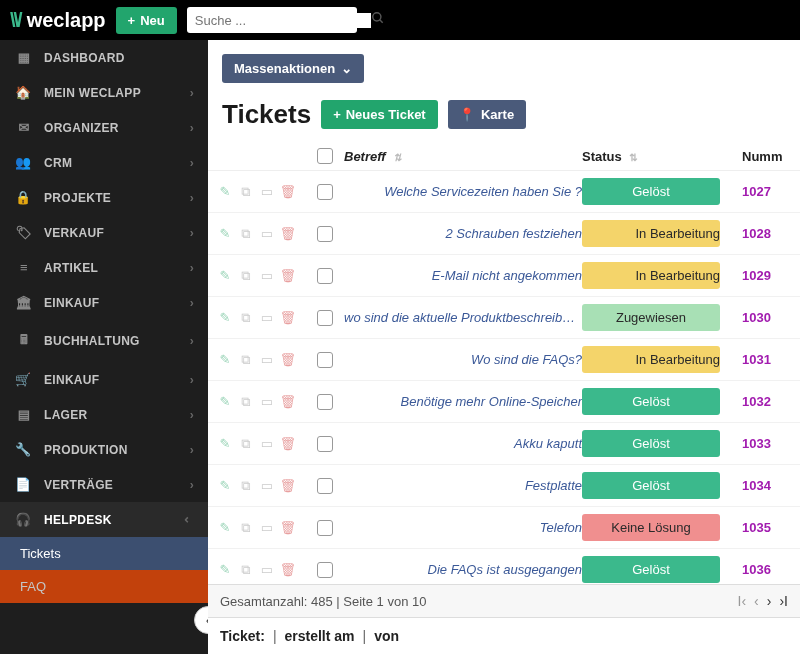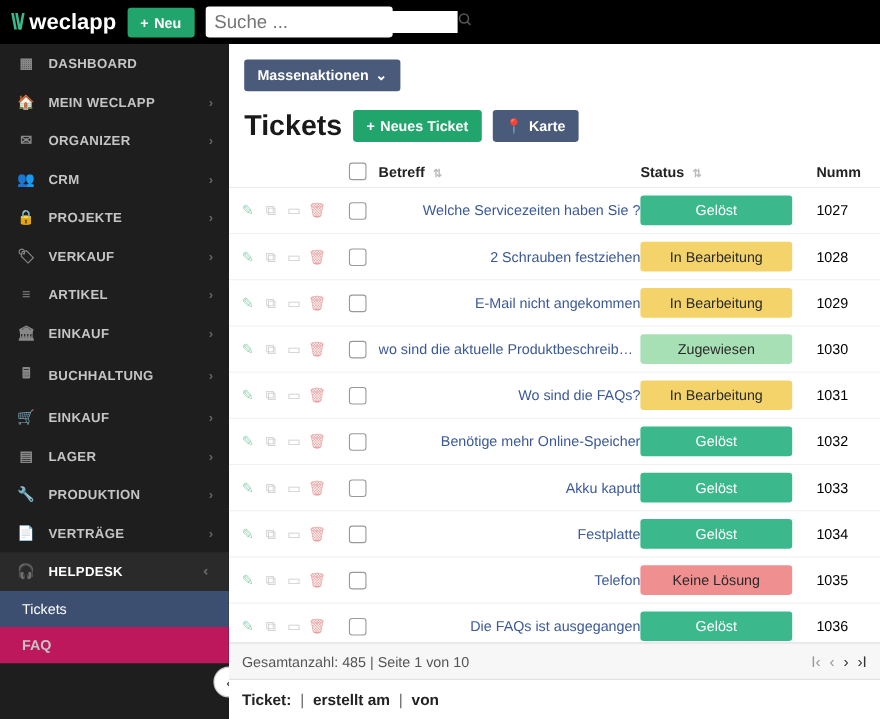--- a/index.html
+++ b/index.html
@@ -4,71 +4,71 @@
 <style>
 * { box-sizing: border-box; margin: 0; padding: 0; }
 html, body { width: 800px; height: 654px; font-family: -apple-system, BlinkMacSystemFont, "Segoe UI", Arial, sans-serif; overflow: hidden; background: #fff; }
 
 
 .topbar { height: 40px; background: #000; display: flex; align-items: center; padding: 0 10px; gap: 10px; }
 .logo { display: flex; align-items: center; gap: 6px; color: #fff; font-weight: 700; font-size: 20px; }
 .logo-icon { color: #3bb98c; font-weight: 900; font-size: 20px; letter-spacing: -2px; }
 .btn-neu { background: #22a56d; color: #fff; border: none; padding: 6px 12px; border-radius: 3px; font-size: 13px; font-weight: 600; display: flex; align-items: center; gap: 5px; cursor: pointer; }
 .searchbox { background: #fff; border-radius: 3px; display: flex; align-items: center; padding: 4px 8px; width: 170px; }
-.searchbox input { border: none; outline: none; flex: 1; font-size: 17px; }
+.searchbox input { border: none; outline: none; flex: 1; font-size: 13px; }
 .searchbox .sicon { color: #555; }
 
 
 .main { display: flex; height: 614px; }
 
 
 .sidebar { width: 208px; background: #1e1e1e; color: #c5c5c5; position: relative; overflow-y: auto; }
 .sidebar::-webkit-scrollbar { width: 0; }
 .nav-item { display: flex; align-items: center; padding: 10px 14px; font-size: 12px; font-weight: 700; letter-spacing: 0.3px; cursor: pointer; position: relative; color: #c5c5c5; }
 .nav-item .nav-icon { width: 20px; text-align: center; margin-right: 10px; font-size: 13px; color: #888; }
 .nav-item .chev { margin-left: auto; color: #666; font-size: 12px; }
 .nav-item.expanded { background: #2a2a2a; }
 .nav-item.expanded .chev { transform: rotate(90deg); }
 .nav-item.helpdesk { background: #2a2a2a; color: #fff; }
 .nav-item.helpdesk .nav-icon { color: #fff; }
 .nav-sub { background: #3c4f70; color: #fff; padding: 9px 20px; font-size: 13px; cursor: pointer; }
-.nav-sub.inactive { background: #be185d; color: #c5c5c5; font-weight: bold; }
+.nav-sub.inactive { background: #c2410c; color: #c5c5c5; }
 .collapse-btn { position: absolute; bottom: 20px; right: -14px; width: 28px; height: 28px; background: #fff; border-radius: 50%; border: 1px solid #ccc; display: flex; align-items: center; justify-content: center; cursor: pointer; font-size: 14px; color: #333; z-index: 10; }
 
 
 .content { flex: 1; background: #fff; display: flex; flex-direction: column; overflow: hidden; }
 .toolbar { padding: 14px 14px 10px; }
 .btn-mass { background: #4a5a7a; color: #fff; border: none; padding: 7px 12px; border-radius: 3px; font-size: 13px; font-weight: 600; display: inline-flex; align-items: center; gap: 6px; cursor: pointer; }
 .heading-row { display: flex; align-items: center; gap: 10px; padding: 6px 14px 12px; }
 .heading-row h1 { font-size: 26px; font-weight: 700; color: #1a1a1a; }
 .btn-new-ticket { background: #22a56d; color: #fff; border: none; padding: 7px 12px; border-radius: 3px; font-size: 13px; font-weight: 600; display: inline-flex; align-items: center; gap: 5px; cursor: pointer; }
 .btn-karte { background: #4a5a7a; color: #fff; border: none; padding: 7px 12px; border-radius: 3px; font-size: 13px; font-weight: 600; display: inline-flex; align-items: center; gap: 5px; cursor: pointer; }
 
 
 .table-wrap { flex: 1; overflow: auto; }
 .thead { display: flex; align-items: center; padding: 6px 8px; font-size: 13px; font-weight: 700; color: #222; border-bottom: 1px solid #eee; }
 .col-actions { width: 96px; flex-shrink: 0; }
 .col-check { width: 26px; flex-shrink: 0; display: flex; align-items: center; justify-content: center; }
-.col-subject { flex: 1; min-width: 0; padding-left: 6px; }
+.col-subject { flex: 1; min-width: 0; padding-left: 6px; font-style: italic; }
 .col-status { width: 160px; flex-shrink: 0; }
 .col-num { width: 50px; flex-shrink: 0; text-align: left; }
 .sort-icon { color: #bbb; font-size: 10px; margin-left: 4px; }
 .trow { display: flex; align-items: center; padding: 7px 8px; border-bottom: 1px solid #f1f1f1; font-size: 13px; }
 .row-actions { width: 96px; display: flex; gap: 3px; align-items: center; flex-shrink: 0; }
 .ra { color: #ccc; font-size: 13px; cursor: pointer; width: 18px; text-align: center; }
 .ra.edit { color: #9bd4b8; }
 .ra.del { color: #e8a0a0; }
 .checkbox { width: 16px; height: 16px; border: 1.5px solid #999; border-radius: 3px; cursor: pointer; }
 .subject-link { color: #3b5998; text-decoration: none; cursor: pointer; white-space: nowrap; overflow: hidden; text-overflow: ellipsis; display: block; text-align: right; }
 .status-badge { display: inline-block; width: 138px; text-align: center; padding: 6px 0; border-radius: 3px; font-size: 13px; color: #2a2a2a; }
 .st-geloest { background: #3bb98c; color: #fff; }
-.st-bearb { background: #f4d46a; }
+.st-bearb { background: #f4d46a; text-align: right; }
 .st-zuge { background: #a8e0b5; }
 .st-keine { background: #f08f8f; }
-.num-link { color: #000000; font-weight: 400; cursor: pointer; }
+.num-link { color: #a21caf; font-weight: 700; cursor: pointer; }
 
 
 .pagination { border-top: 1px solid #ddd; padding: 8px 12px; display: flex; align-items: center; font-size: 13px; color: #555; background: #f7f7f7; }
 .pag-info { flex: 1; }
 .pag-nav { display: flex; gap: 8px; color: #999; }
 .pag-nav .pbtn { cursor: pointer; font-size: 14px; }
 .pag-nav .pbtn.active { color: #333; }
 .detail-bar { border-top: 1px solid #ddd; padding: 10px 12px; font-size: 14px; font-weight: 700; color: #222; display: flex; gap: 8px; }
 .detail-bar .sep { font-weight: 400; color: #666; }
 </style>

